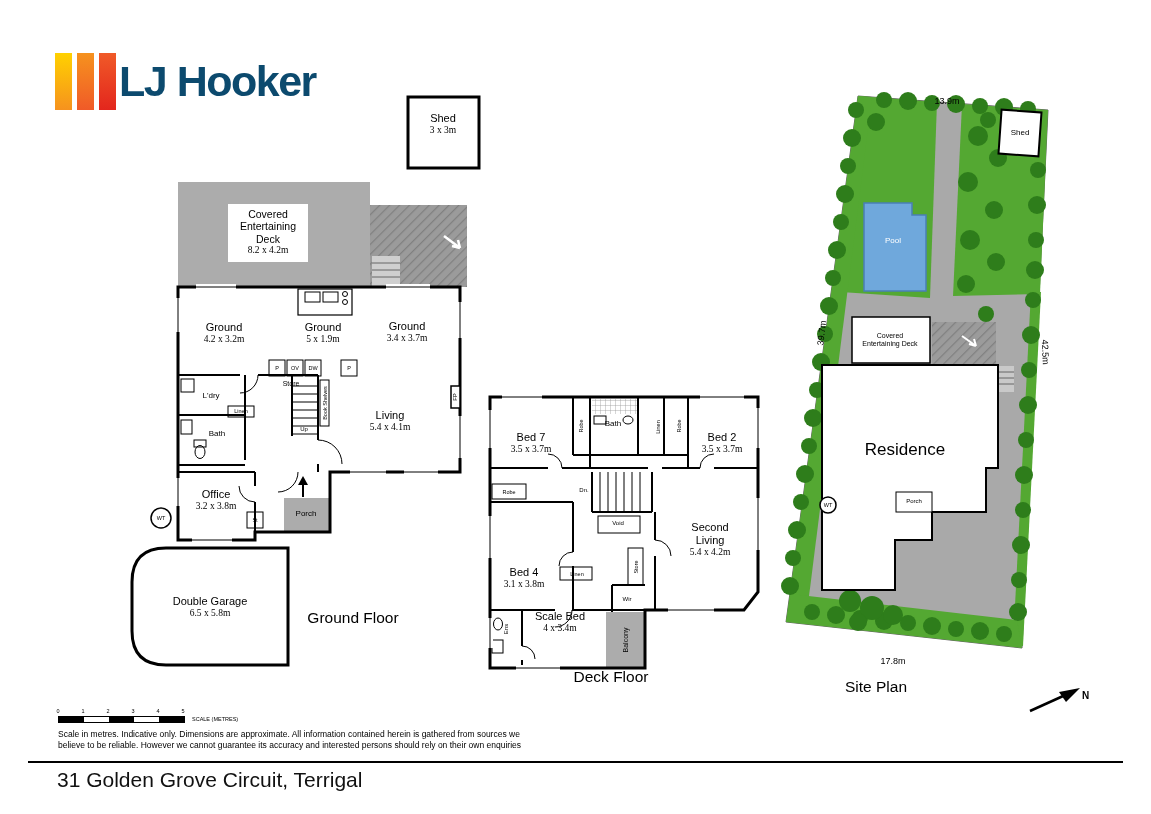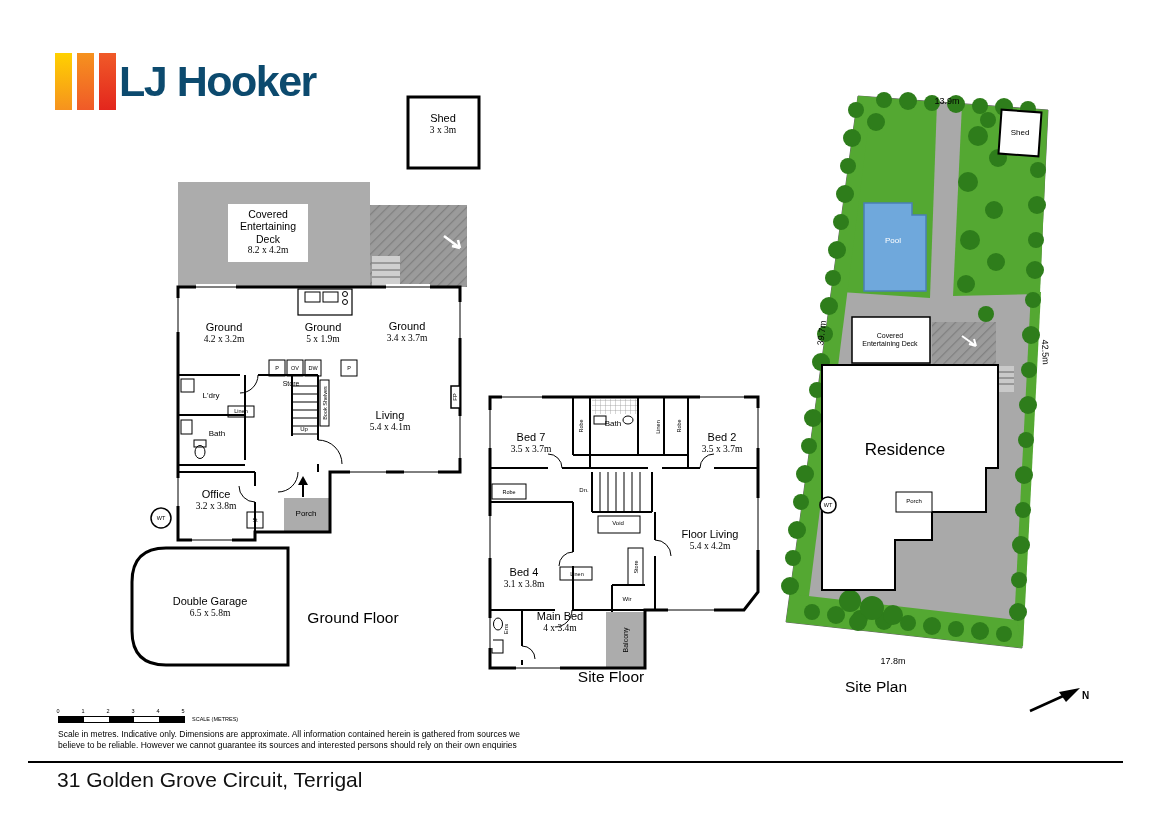--- a/index.html
+++ b/index.html
@@ -365,30 +365,30 @@
 <div class="lbl s6" style="left:584px;top:491px">Dn.</div>
 <div class="lbl s6" style="left:618px;top:524px">Void</div>
 <div class="lbl" style="left:524px;top:578px">
   <div class="name">Bed 4</div>
   <div class="dims">3.1 x 3.8m</div>
 </div>
 <div class="lbl s5" style="left:577px;top:574px">Linen</div>
 <div class="lbl s5 v" style="left:636px;top:567px">Store</div>
 <div class="lbl s6" style="left:627px;top:600px">Wir</div>
 <div class="lbl wrap" style="left:710px;top:540px;width:58px">
-  <div class="name">Floor Living</div>
+  <div class="name">Second Living</div>
   <div class="dims">5.4 x 4.2m</div>
 </div>
 <div class="lbl" style="left:560px;top:622px">
-  <div class="name">Main Bed</div>
+  <div class="name">Scale Bed</div>
   <div class="dims">4 x 3.4m</div>
 </div>
 <div class="lbl s6 v" style="left:507px;top:629px">Ens</div>
 <div class="lbl s7 v" style="left:626px;top:640px">Balcony</div>
-<div class="lbl title" style="left:611px;top:677px">Site Floor</div>
+<div class="lbl title" style="left:611px;top:677px">Deck Floor</div>
 
 <div class="lbl s8" style="left:1020px;top:133px">Shed</div>
 <div class="lbl s8 white" style="left:893px;top:241px">Pool</div>
 <div class="lbl s7 wrap" style="left:890px;top:340px;width:62px">Covered Entertaining Deck</div>
 <div class="lbl" style="left:905px;top:450px;font-size:17px">Residence</div>
 <div class="lbl s6" style="left:914px;top:502px">Porch</div>
 <div class="lbl s5" style="left:828px;top:505px">WT</div>
 <div class="lbl s9" style="left:947px;top:101px">13.9m</div>
 <div class="lbl s9" style="left:822px;top:333px;transform:translate(-50%,-50%) rotate(-83deg)">39.7m</div>
 <div class="lbl s9" style="left:1045px;top:352px;transform:translate(-50%,-50%) rotate(87deg)">42.5m</div>
@@ -398,17 +398,17 @@
 
 <span class="tick" style="left:58px;top:708px">0</span>
 <span class="tick" style="left:83px;top:708px">1</span>
 <span class="tick" style="left:108px;top:708px">2</span>
 <span class="tick" style="left:133px;top:708px">3</span>
 <span class="tick" style="left:158px;top:708px">4</span>
 <span class="tick" style="left:183px;top:708px">5</span>
 <div class="scalebar"></div>
 <div class="pos s5" style="left:192px;top:716px">SCALE (METRES)</div>
 <div class="disc" style="top:729px">Scale in metres. Indicative only. Dimensions are approximate. All information contained herein is gathered from sources we</div>
-<div class="disc" style="top:740px">believe to be reliable. However we cannot guarantee its sources and interested persons should rely on their own enquiries</div>
+<div class="disc" style="top:740px">believe to be reliable. However we cannot guarantee its accuracy and interested persons should rely on their own enquiries</div>
 <div class="divider"></div>
 <div class="address">31 Golden Grove Circuit, Terrigal</div>
 
 </div>
 
 </body></html>

